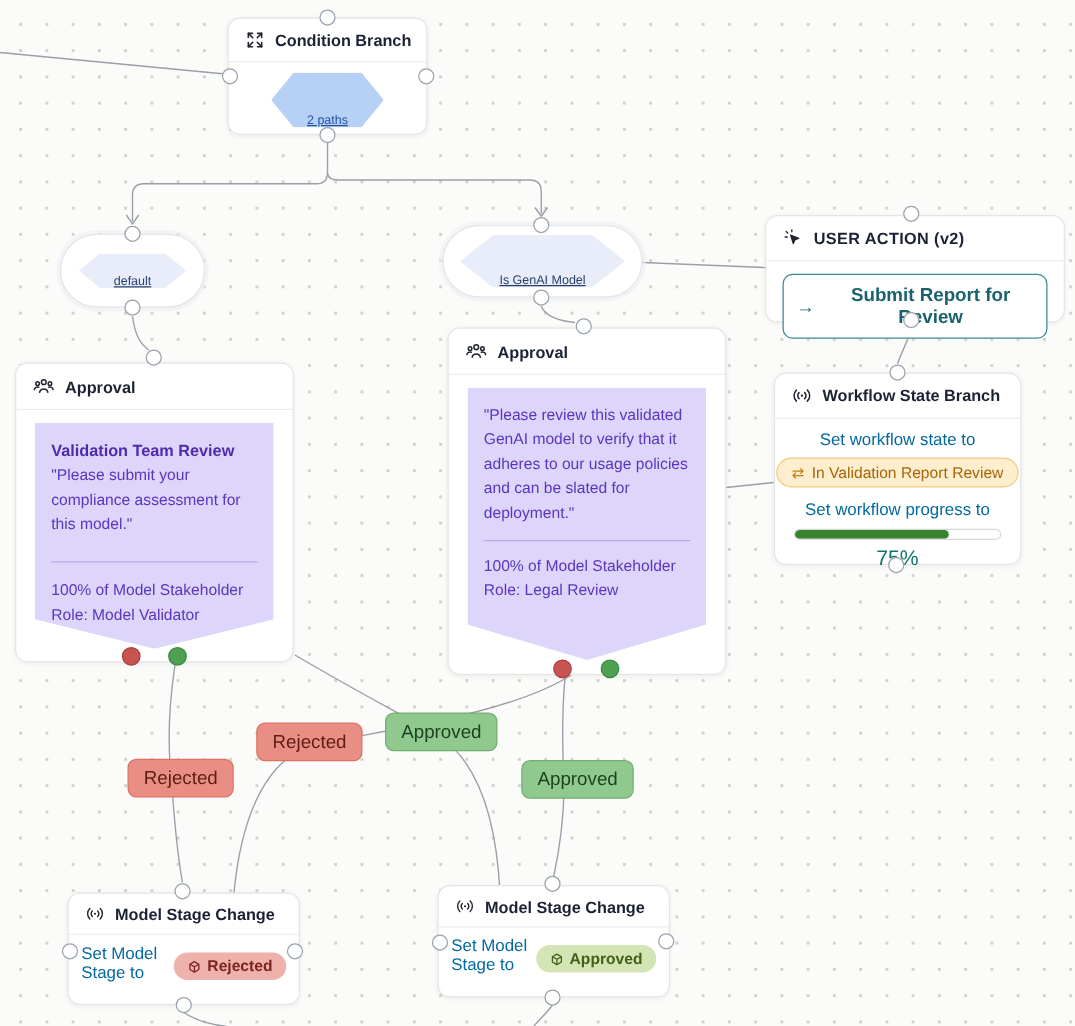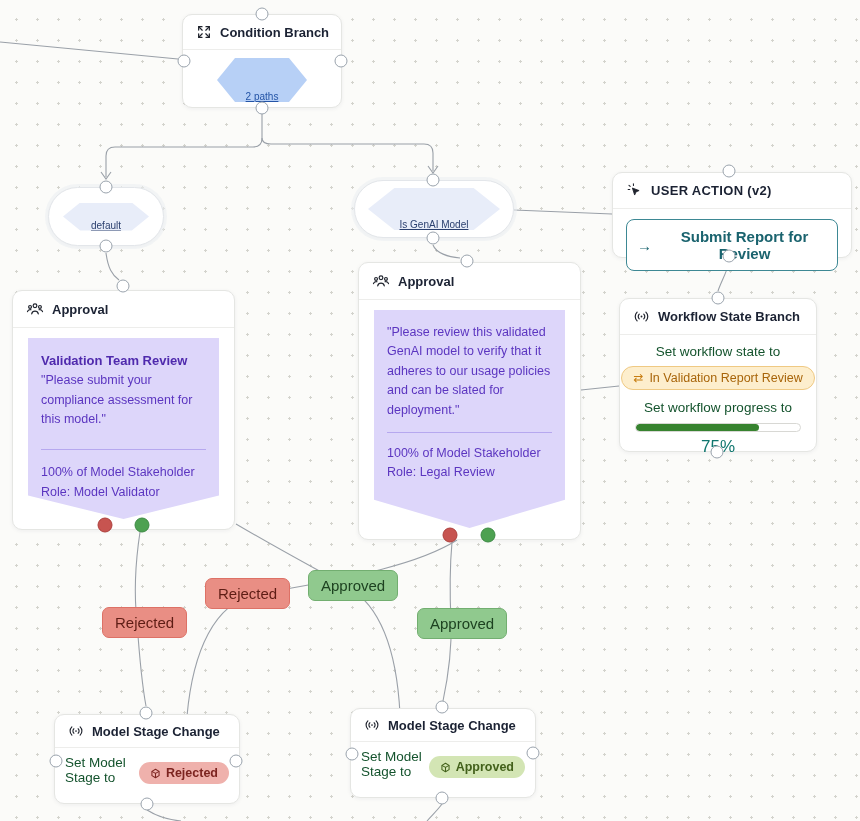--- a/index.html
+++ b/index.html
@@ -55,21 +55,21 @@
   .ua-button {
     margin:10px 13px 13px; border:1.5px solid #3d8894; border-radius:8px;
     background:#fff; color:#1a636e; font-weight:bold; font-size:15px;
     display:flex; align-items:center; justify-content:center; gap:10px;
     padding:8px 10px; cursor:pointer; font-family:"Liberation Sans", sans-serif;
     width:calc(100% - 26px);
   }
   .ua-arrow { font-size:15px; font-weight:normal; }
 
   .wsc-body { padding:9px 16px 10px; display:flex; flex-direction:column; align-items:center; }
-  .caption { font-size:13.5px; color:#14532d; }
+  .caption { font-size:13.5px; color:#0369a1; }
   .state-badge {
     margin-top:7px; background:#fdeecd; border:1px solid #efc983; border-radius:999px;
     padding:4px 11px; font-size:12.5px; color:#a8650a;
     display:flex; align-items:center; gap:6px; white-space:nowrap;
   }
   .state-badge .swap { font-size:12px; color:#c77d11; }
   .progress-track {
     margin-top:8px; width:166px; height:9px; border-radius:6px;
     background:#ffffff; border:1px solid #d8d8d4; overflow:hidden;
   }

